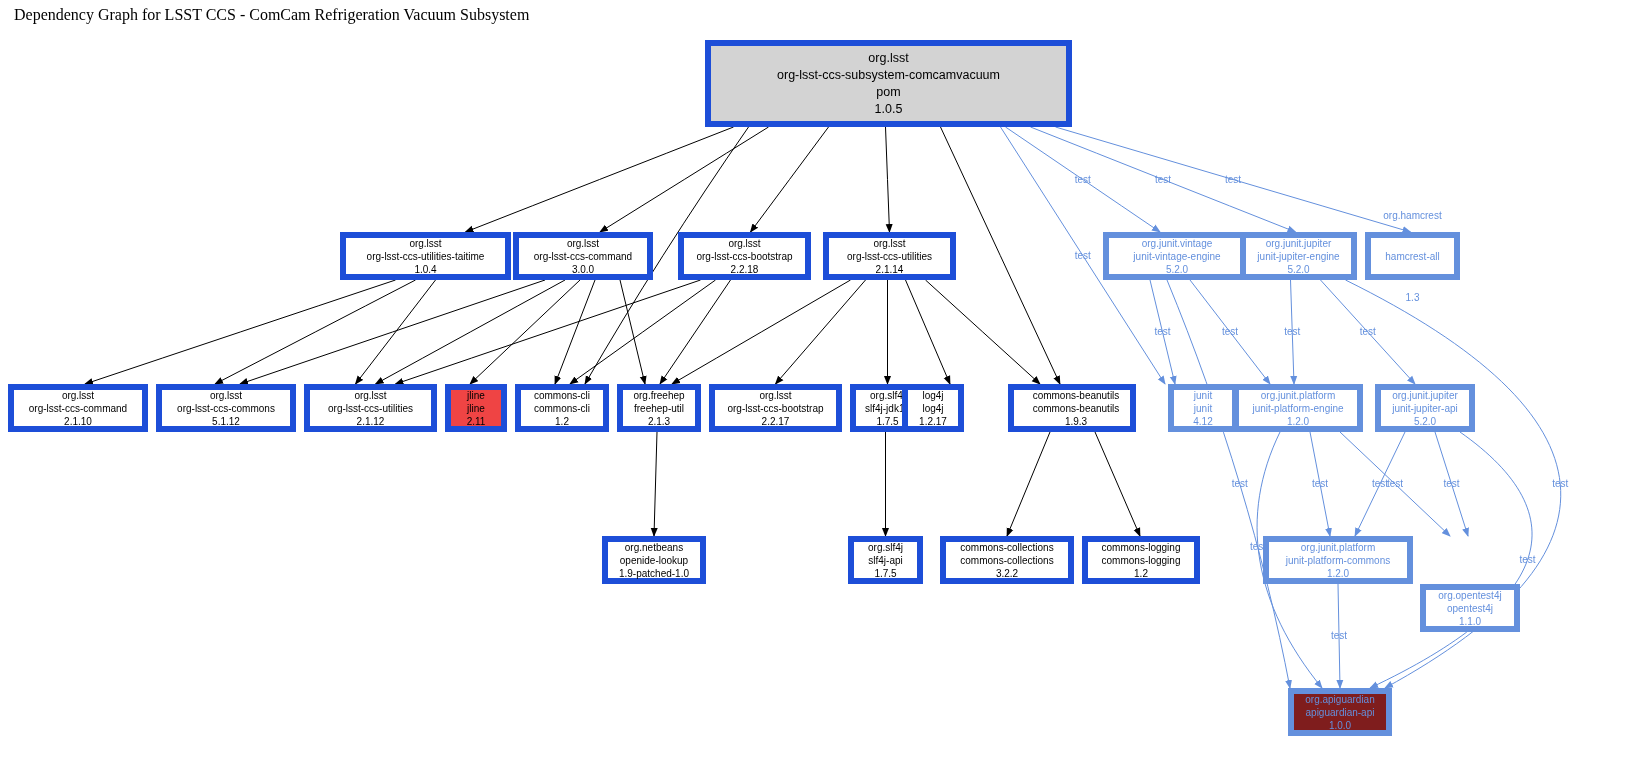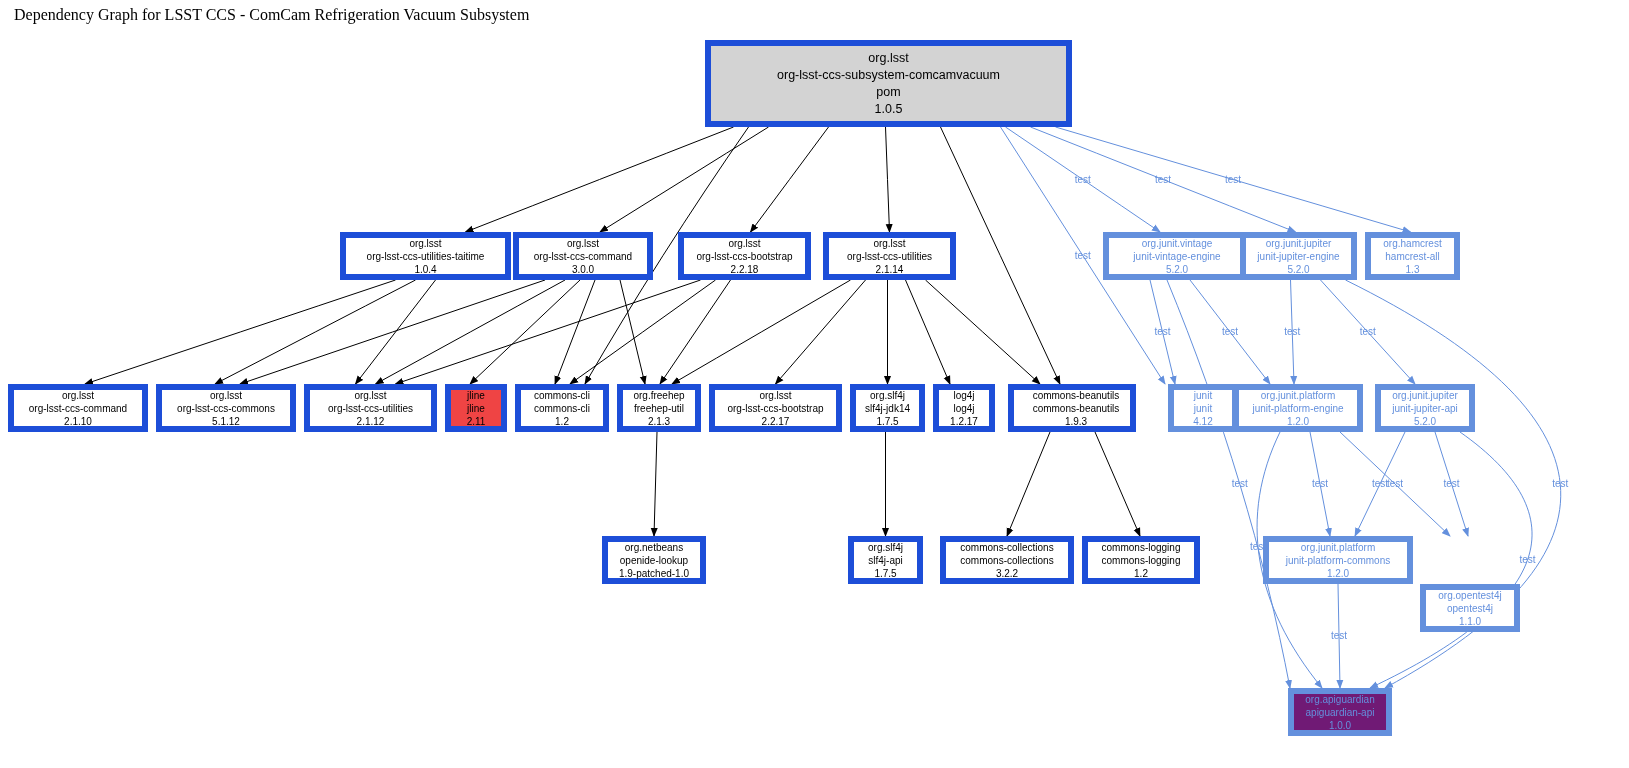--- a/index.html
+++ b/index.html
@@ -131,21 +131,21 @@
       <div class="node blue" style="left: 1103px; top: 232px; width: 148px; height: 48px; background: rgb(255, 255, 255); border-color: rgb(100, 144, 221); color: rgb(100, 144, 221);">
         <div class="nline">org.junit.vintage</div>
         <div class="nline">junit-vintage-engine</div>
         <div class="nline">5.2.0</div>
       </div>
       <div class="node blue" style="left: 1240px; top: 232px; width: 117px; height: 48px; background: rgb(255, 255, 255); border-color: rgb(100, 144, 221); color: rgb(100, 144, 221);">
         <div class="nline">org.junit.jupiter</div>
         <div class="nline">junit-jupiter-engine</div>
         <div class="nline">5.2.0</div>
       </div>
-      <div class="node blue" style="left: 1365px; top: 232px; width: 95px; height: 48px; background: rgb(255, 255, 255); border-color: rgb(100, 144, 221); color: rgb(100, 144, 221);">
+      <div class="node blue" style="left: 1365px; top: 232px; width: 95px; height: 48px; background: rgb(255, 255, 255); border-color: rgb(100, 144, 221); color: rgb(100, 144, 221); gap: 28px;">
         <div class="nline">org.hamcrest</div>
         <div class="nline">hamcrest-all</div>
         <div class="nline">1.3</div>
       </div>
       <div class="node black" style="left: 8px; top: 384px; width: 140px; height: 48px; background: rgb(255, 255, 255);">
         <div class="nline">org.lsst</div>
         <div class="nline">org-lsst-ccs-command</div>
         <div class="nline">2.1.10</div>
       </div>
       <div class="node black" style="left: 156px; top: 384px; width: 140px; height: 48px; background: rgb(255, 255, 255);">
@@ -176,21 +176,21 @@
       <div class="node black" style="left: 709px; top: 384px; width: 133px; height: 48px; background: rgb(255, 255, 255);">
         <div class="nline">org.lsst</div>
         <div class="nline">org-lsst-ccs-bootstrap</div>
         <div class="nline">2.2.17</div>
       </div>
       <div class="node black" style="left: 850px; top: 384px; width: 75px; height: 48px; background: rgb(255, 255, 255);">
         <div class="nline">org.slf4j</div>
         <div class="nline">slf4j-jdk14</div>
         <div class="nline">1.7.5</div>
       </div>
-      <div class="node black" style="left: 933px; top: 384px; width: 62px; height: 48px; background: rgb(255, 255, 255);">
+      <div class="node black" style="left: 902px; top: 384px; width: 62px; height: 48px; background: rgb(255, 255, 255);">
         <div class="nline">log4j</div>
         <div class="nline">log4j</div>
         <div class="nline">1.2.17</div>
       </div>
       <div class="node black" style="left: 1008px; top: 384px; width: 128px; height: 48px; background: rgb(255, 255, 255); padding-left: 8px;">
         <div class="nline">commons-beanutils</div>
         <div class="nline">commons-beanutils</div>
         <div class="nline">1.9.3</div>
       </div>
       <div class="node blue" style="left: 1142px; top: 384px; width: 70px; height: 48px; background: rgb(255, 255, 255); border-color: rgb(100, 144, 221); color: rgb(100, 144, 221); margin-left: 26px;">
@@ -231,19 +231,19 @@
       <div class="node blue" style="left: 1263px; top: 536px; width: 150px; height: 48px; background: rgb(255, 255, 255); border-color: rgb(100, 144, 221); color: rgb(100, 144, 221);">
         <div class="nline">org.junit.platform</div>
         <div class="nline">junit-platform-commons</div>
         <div class="nline">1.2.0</div>
       </div>
       <div class="node blue" style="left: 1420px; top: 536px; width: 100px; height: 48px; background: rgb(255, 255, 255); border-color: rgb(100, 144, 221); color: rgb(100, 144, 221); margin-top: 48px;">
         <div class="nline">org.opentest4j</div>
         <div class="nline">opentest4j</div>
         <div class="nline">1.1.0</div>
       </div>
-      <div class="node blue" style="left: 1288px; top: 688px; width: 104px; height: 48px; background: #701a75; border-color: rgb(100, 144, 221); color: rgb(100, 144, 221);">
+      <div class="node blue" style="left: 1288px; top: 688px; width: 104px; height: 48px; background: #7f1d1d; border-color: rgb(100, 144, 221); color: rgb(100, 144, 221);">
         <div class="nline">org.apiguardian</div>
         <div class="nline">apiguardian-api</div>
         <div class="nline">1.0.0</div>
       </div>
     </div>
 </div>
 
 </body></html>

